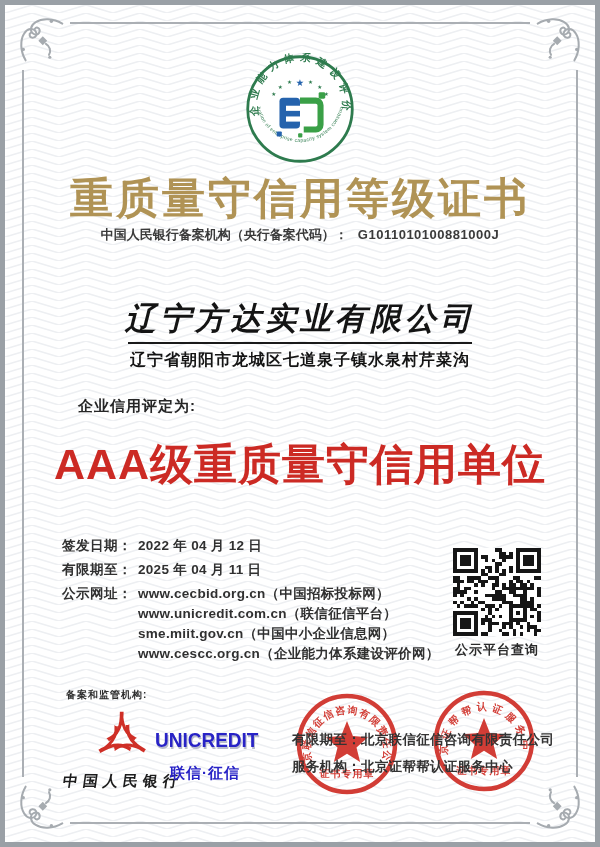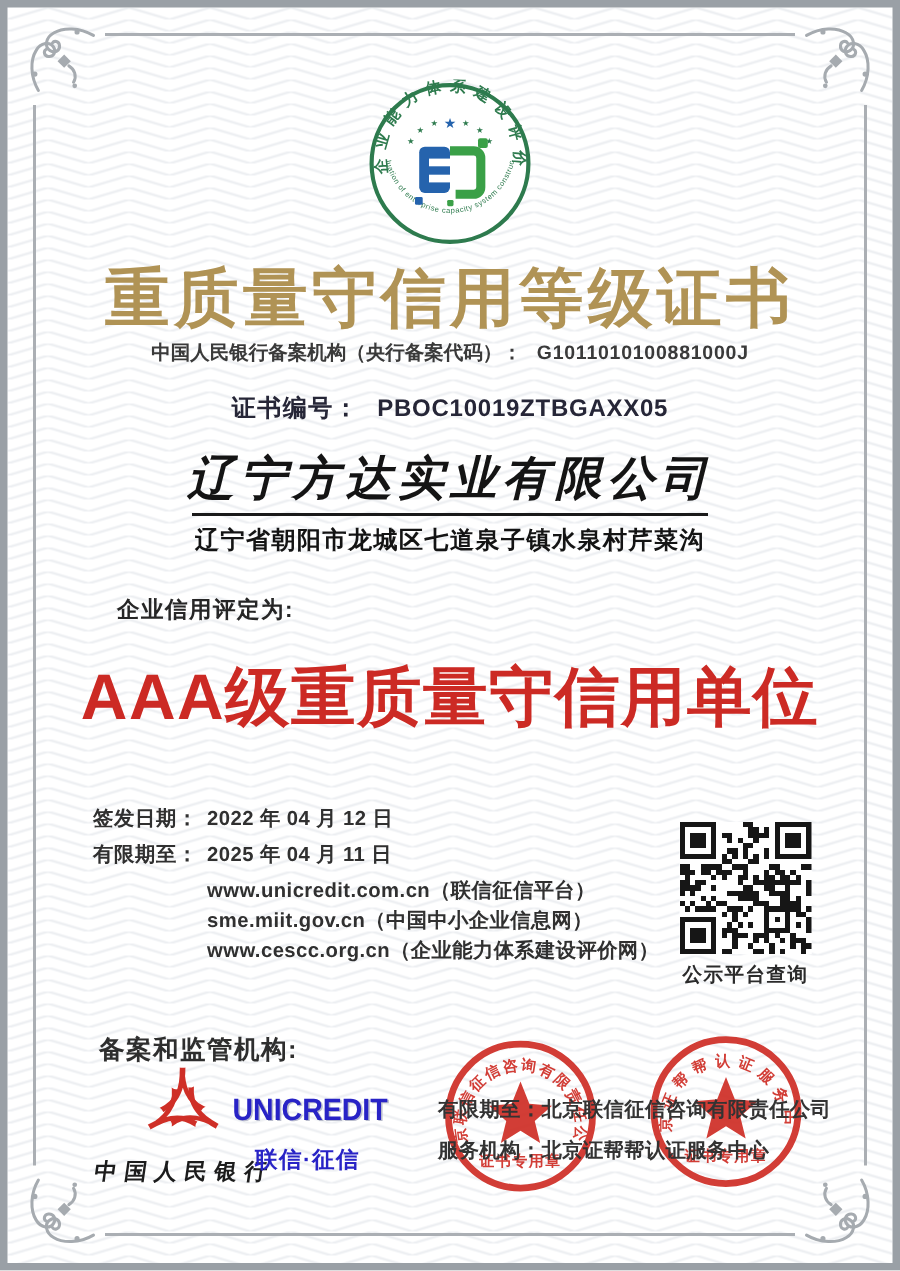--- a/index.html
+++ b/index.html
@@ -53,21 +53,21 @@
   .info-row .lbl{flex:0 0 76px;letter-spacing:.5px;}
   .info-row.indent{padding-left:76px;}
   .info-row .v{letter-spacing:.3px;}
 
   
   .qr-box{left:449px;top:548px;width:96px;z-index:2;text-align:center;}
   .qr-box svg{width:88px;height:88px;margin:0 auto;background:#fff;}
   .qr-caption{margin-top:5px;font-size:13px;font-weight:bold;color:#2b2b2b;letter-spacing:1px;}
 
   
-  .regulators-label{left:66px;top:688px;z-index:2;font-size:17px;font-weight:bold;color:#2e2e2e;letter-spacing:1px;}
+  .regulators-label{left:66px;top:688px;z-index:2;font-size:10px;font-weight:bold;color:#2e2e2e;letter-spacing:1px;}
   .pboc-logo{left:90px;top:706px;width:64px;height:64px;z-index:2;}
   .pboc-name{left:58px;top:772px;width:130px;text-align:center;z-index:2;
              font-family:"Liberation Serif","DejaVu Serif",serif;font-size:15px;font-weight:bold;
              letter-spacing:5px;color:#1c1c1c;transform:skewX(-8deg);}
   .unicredit{left:155px;top:730px;width:100px;text-align:center;z-index:2;}
   .unicredit .en{font-size:19px;font-weight:bold;color:var(--uniblue);letter-spacing:0;
                  text-shadow:1px 1px 0 #b9bccc;transform:scaleY(1.08);}
   .unicredit .cn{font-size:15px;font-weight:bold;color:var(--uniblue);letter-spacing:1px;margin-top:12px;}
 
   
@@ -172,39 +172,40 @@
       <rect x="80" y="42" width="7" height="7" rx="1.5" fill="#3aa047"></rect>
       <rect x="35" y="84" width="5.5" height="5.5" rx="1" fill="var(--blue)"></rect>
       <rect x="58" y="86" width="4.5" height="4.5" rx="1" fill="#3aa047"></rect>
     </g>
   </svg>
 
   <div class="abs title">重质量守信用等级证书</div>
   <div class="abs subtitle">
     <span>中国人民银行备案机构（央行备案代码）：</span><span class="code">G1011010100881000J</span>
   </div>
-  <div class="abs certno">
-    <span>证书编号：</span><span class="val">PBOC10019ZTBGAXX05</span>
-  </div>
 
   <div class="abs company serif">辽宁方达实业有限公司</div>
   <div class="abs company-underline"></div>
   <div class="abs rating-label">企业信用评定为:</div>
 
   <div class="abs address serif">辽宁省朝阳市龙城区七道泉子镇水泉村芹菜沟</div>
   <div class="abs rating">AAA级重质量守信用单位</div>
 
   <div class="abs info">
     <div class="info-row date">
       <span class="lbl">签发日期：</span>
       <span class="v">2022 年 04 月 12 日</span>
     </div>
     <div class="info-row date">
       <span class="lbl">有限期至：</span>
       <span class="v">2025 年 04 月 11 日</span>
+    </div>
+    <div class="info-row">
+      <span class="lbl">公示网址：</span>
+      <span class="v">www.cecbid.org.cn（中国招标投标网）</span>
     </div>
     <div class="info-row indent">
       <span class="v">www.unicredit.com.cn（联信征信平台）</span>
     </div>
     <div class="info-row indent">
       <span class="v">sme.miit.gov.cn（中国中小企业信息网）</span>
     </div>
     <div class="info-row indent">
       <span class="v">www.cescc.org.cn（企业能力体系建设评价网）</span>
     </div>

